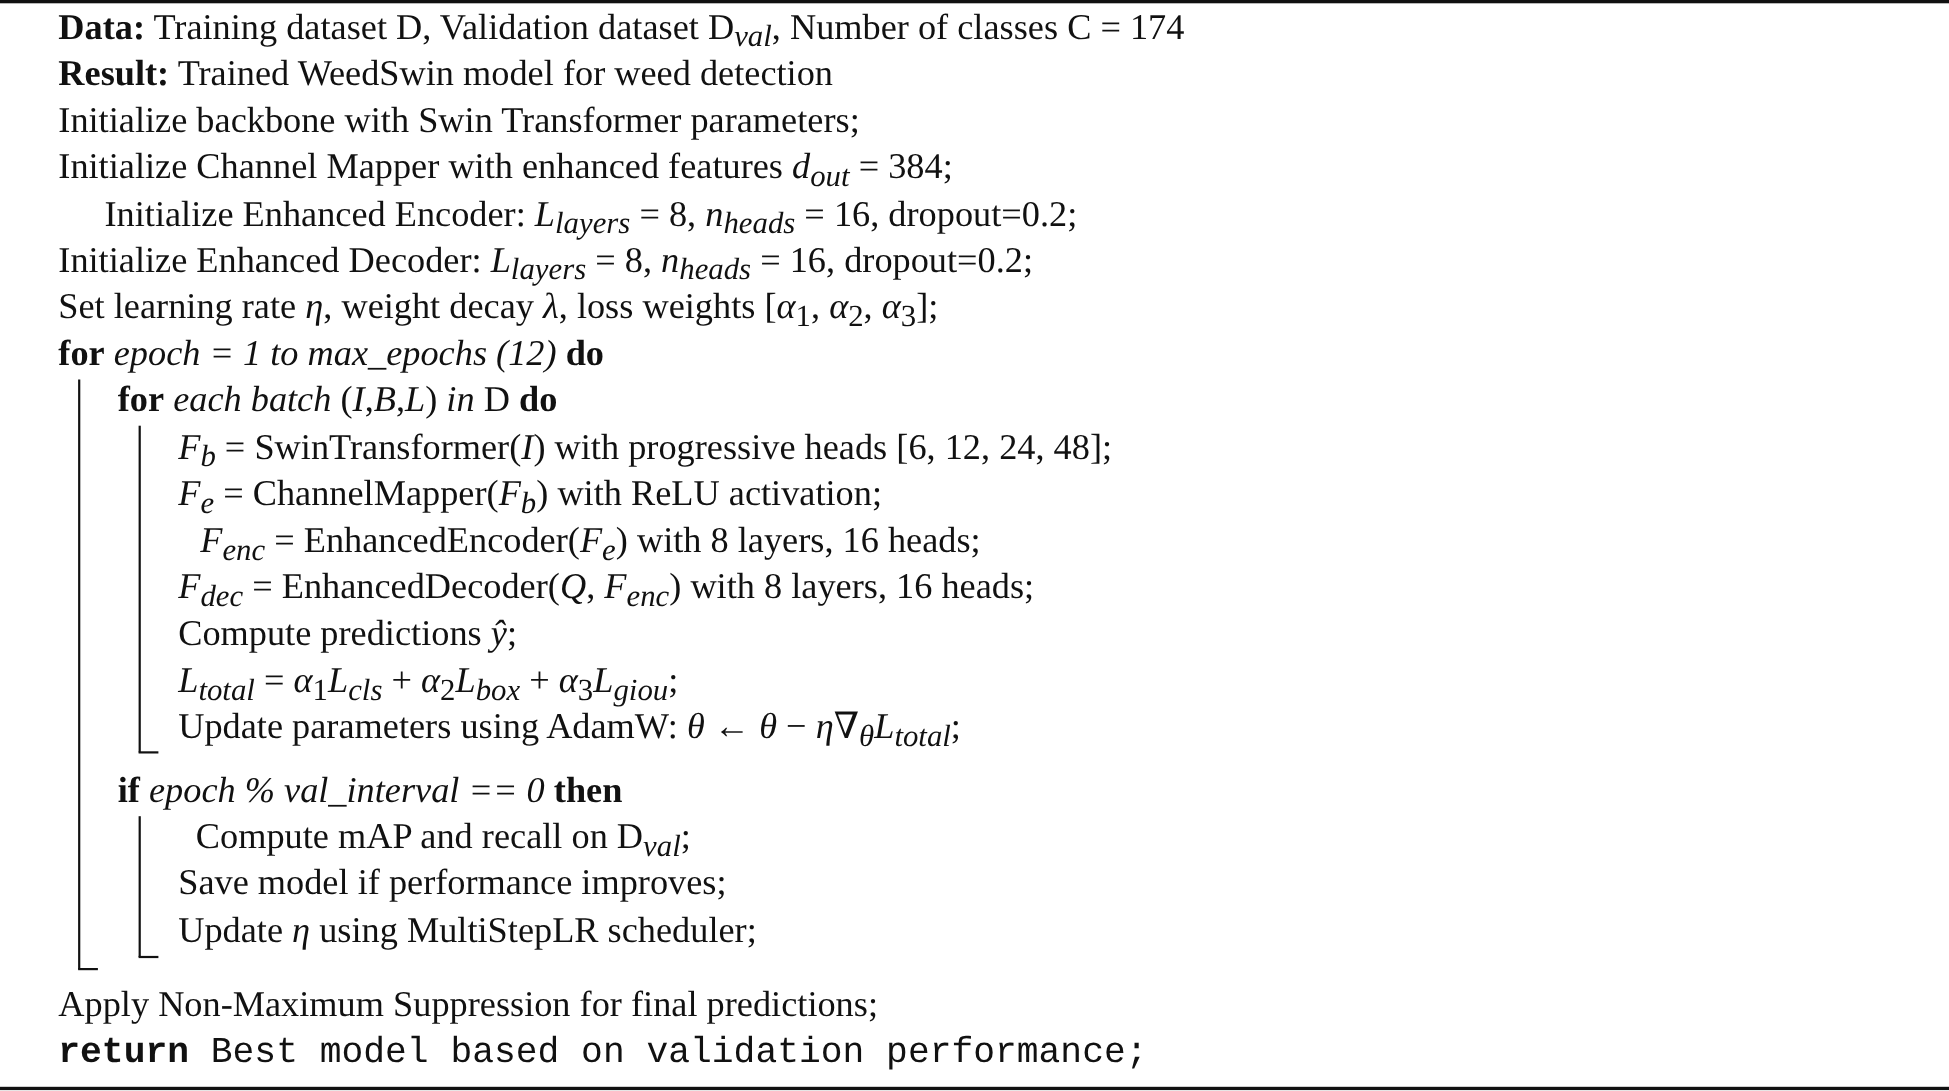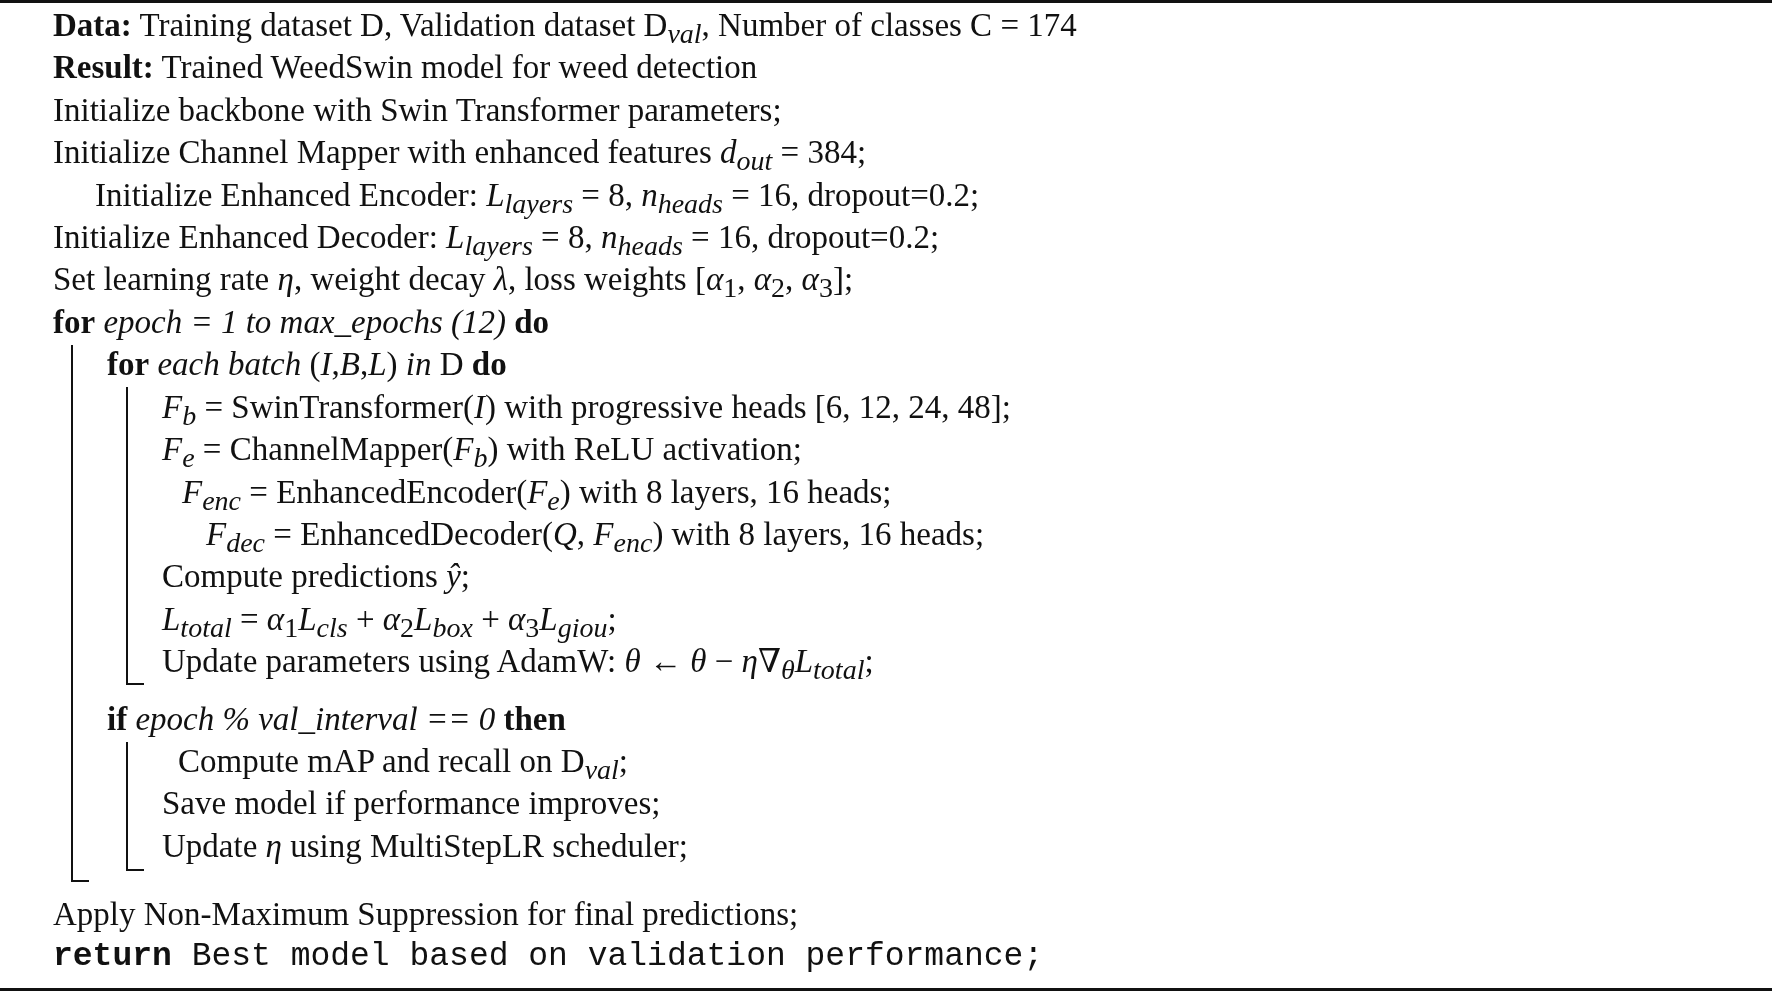--- a/index.html
+++ b/index.html
@@ -31,21 +31,21 @@
 <div class="vbar" style="left:71px;top:345px;height:536px;"></div>
 <div class="hbar" style="left:71px;top:880px;width:18px;"></div>
 
 <div class="line" style="left:107px;top:343px;"><b>for</b> <i>each batch</i> (<i>I</i>,<i>B</i>,<i>L</i>) <i>in</i> D <b>do</b></div>
 <div class="vbar" style="left:126px;top:387px;height:297px;"></div>
 <div class="hbar" style="left:126px;top:683px;width:18px;"></div>
 
 <div class="line" style="left:162px;top:386px;"><i>F</i><sub>b</sub> = SwinTransformer(<i>I</i>) with progressive heads [6, 12, 24, 48];</div>
 <div class="line" style="left:162px;top:428px;"><i>F</i><sub>e</sub> = ChannelMapper(<i>F</i><sub>b</sub>) with ReLU activation;</div>
 <div class="line" style="left:162px;top:471px;margin-left:20px;"><i>F</i><sub>enc</sub> = EnhancedEncoder(<i>F</i><sub>e</sub>) with 8 layers, 16 heads;</div>
-<div class="line" style="left:162px;top:513px;margin-left:44px;"><i>F</i><sub>dec</sub> = EnhancedDecoder(<i>Q</i>, <i>F</i><sub>enc</sub>) with 8 layers, 16 heads;</div>
+<div class="line" style="left:162px;top:513px;"><i>F</i><sub>dec</sub> = EnhancedDecoder(<i>Q</i>, <i>F</i><sub>enc</sub>) with 8 layers, 16 heads;</div>
 <div class="line" style="left:162px;top:555px;">Compute predictions <i>ŷ</i>;</div>
 <div class="line" style="left:162px;top:598px;"><i>L</i><sub>total</sub> = <i>α</i><sub style="font-style:normal">1</sub><i>L</i><sub>cls</sub> + <i>α</i><sub style="font-style:normal">2</sub><i>L</i><sub>box</sub> + <i>α</i><sub style="font-style:normal">3</sub><i>L</i><sub>giou</sub>;</div>
 <div class="line" style="left:162px;top:640px;">Update parameters using AdamW: <i>θ</i> ← <i>θ</i> − <i>η</i>∇<sub>θ</sub><i>L</i><sub>total</sub>;</div>
 
 <div class="line" style="left:107px;top:698px;"><b>if</b> <i>epoch % val_interval == 0</i> <b>then</b></div>
 <div class="vbar" style="left:126px;top:742px;height:128px;"></div>
 <div class="hbar" style="left:126px;top:869px;width:18px;"></div>
 
 <div class="line" style="left:178px;top:740px;">Compute mAP and recall on D<sub>val</sub>;</div>
 <div class="line" style="left:162px;top:782px;">Save model if performance improves;</div>

